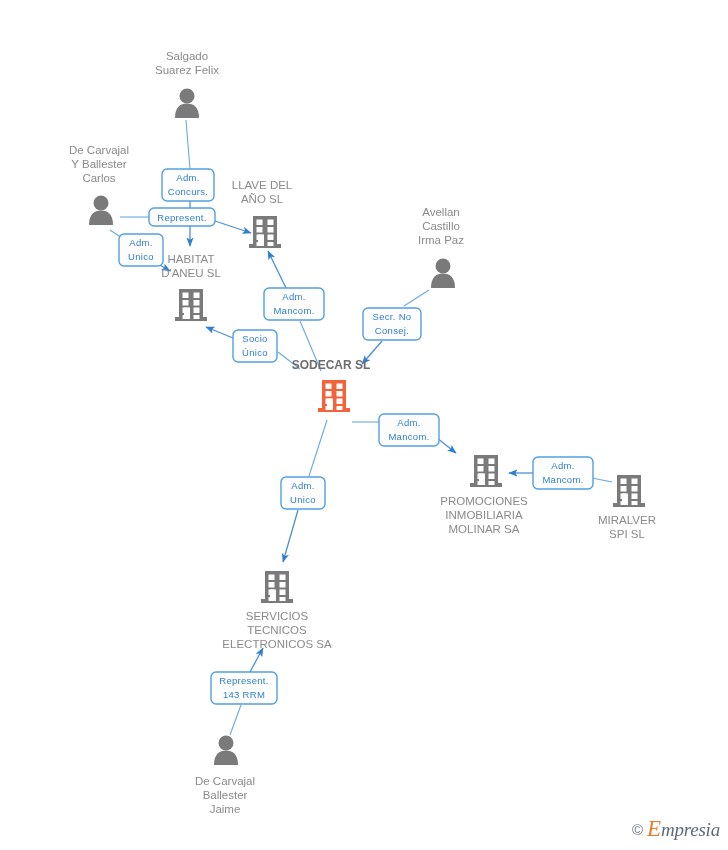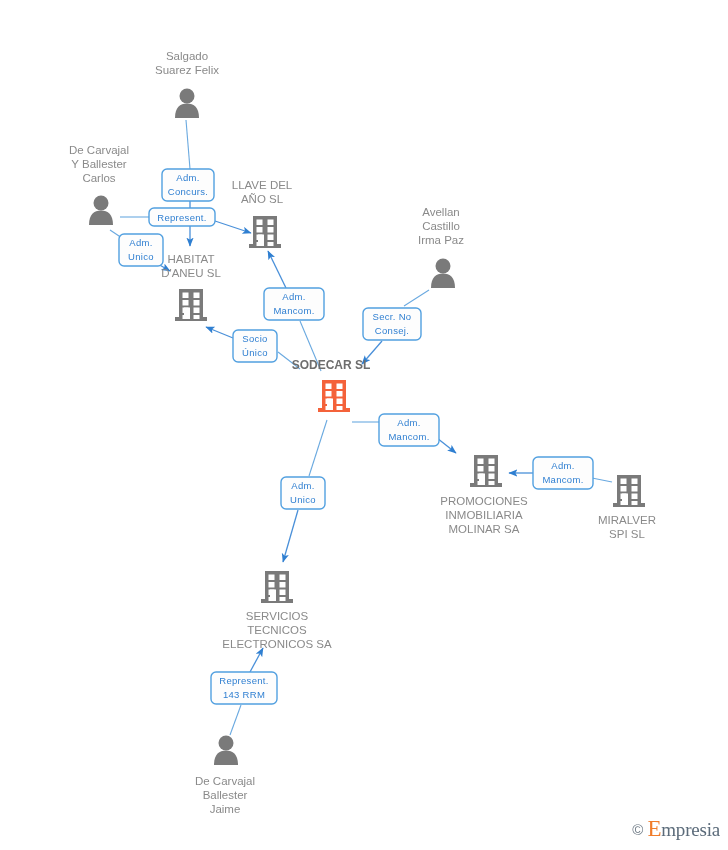--- a/index.html
+++ b/index.html
@@ -75,20 +75,21 @@
     font-family: "Liberation Serif", serif;
     user-select: none;
   }
   #watermark .copy {
     font-size: 15px;
     color: #6f7b86;
     font-family: "Liberation Sans", sans-serif;
   }
   #watermark .brand {
     font-size: 19px;
+    font-style: italic;
     color: #5b6b7a;
     letter-spacing: -0.2px;
   }
   #watermark .brand .cap {
     color: #f07c2a;
     font-size: 23px;
   }
 </style>
 </head>
 <body>

